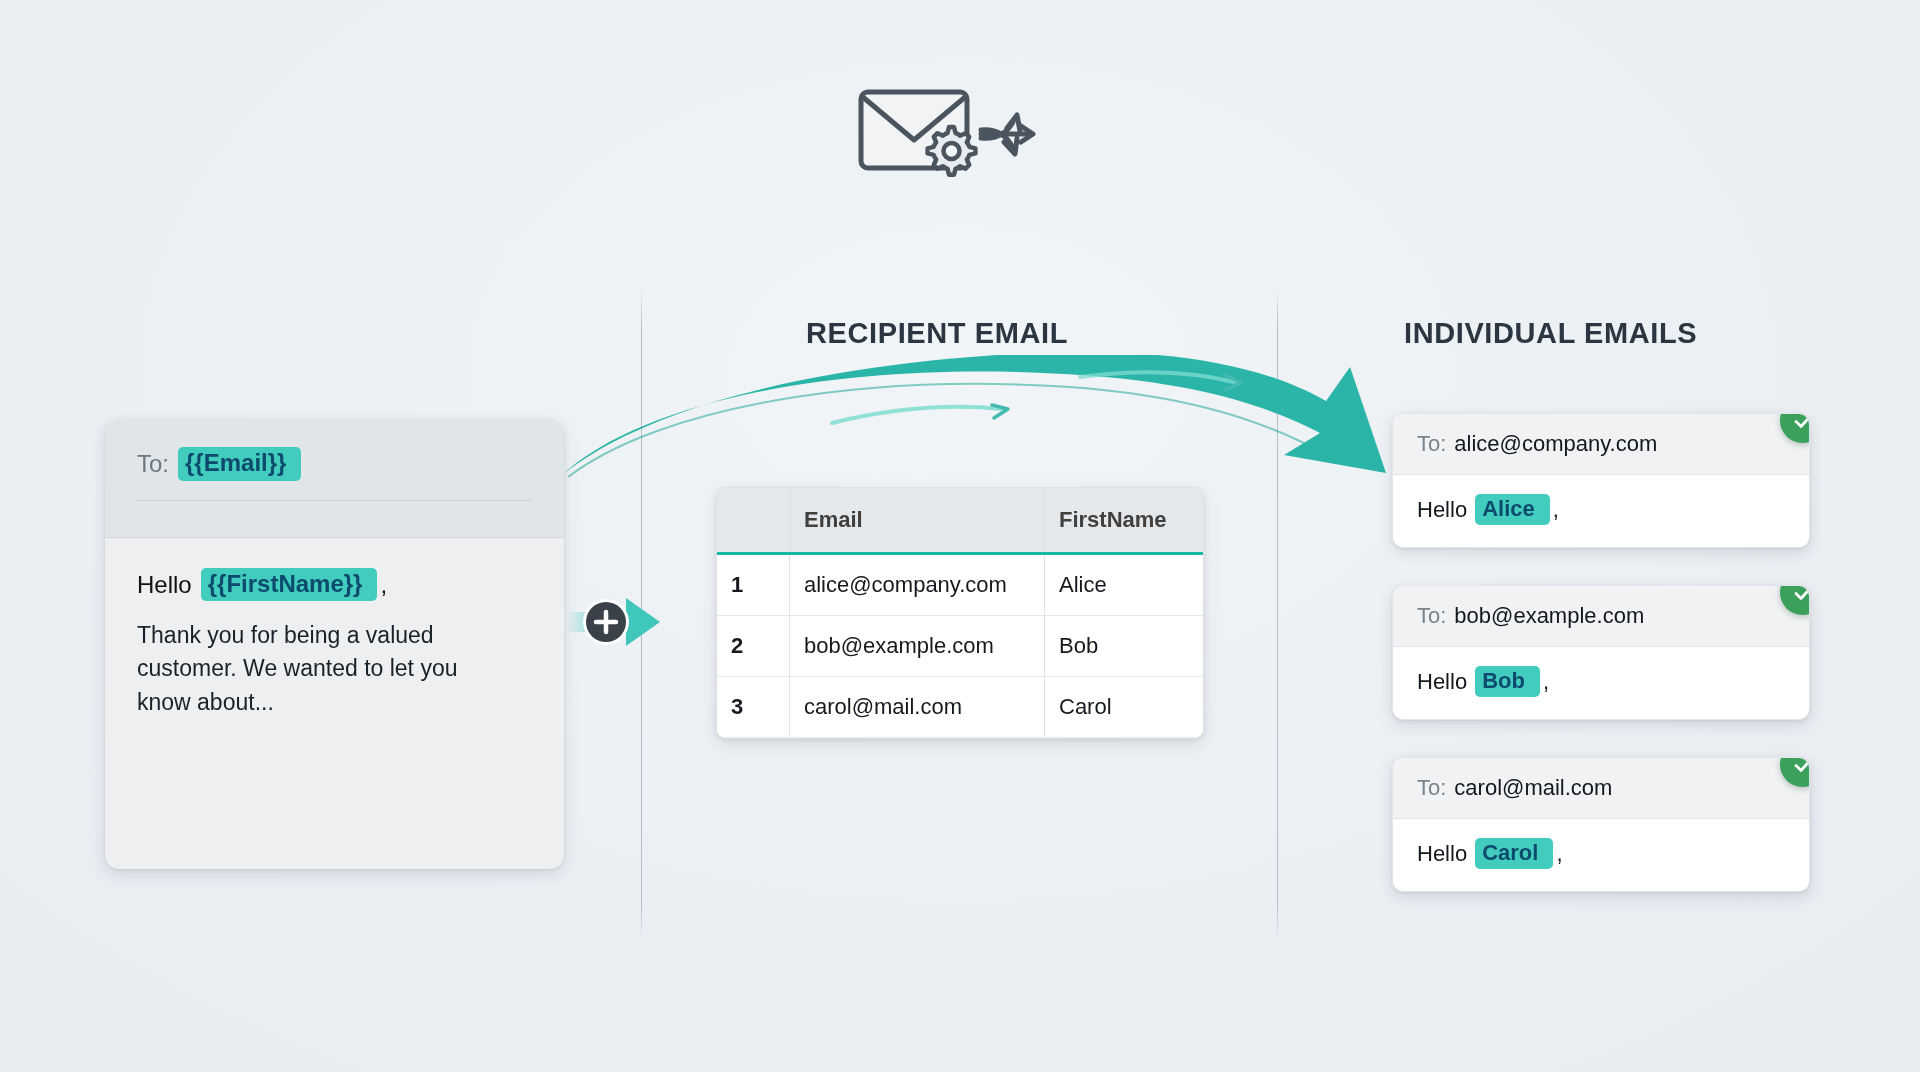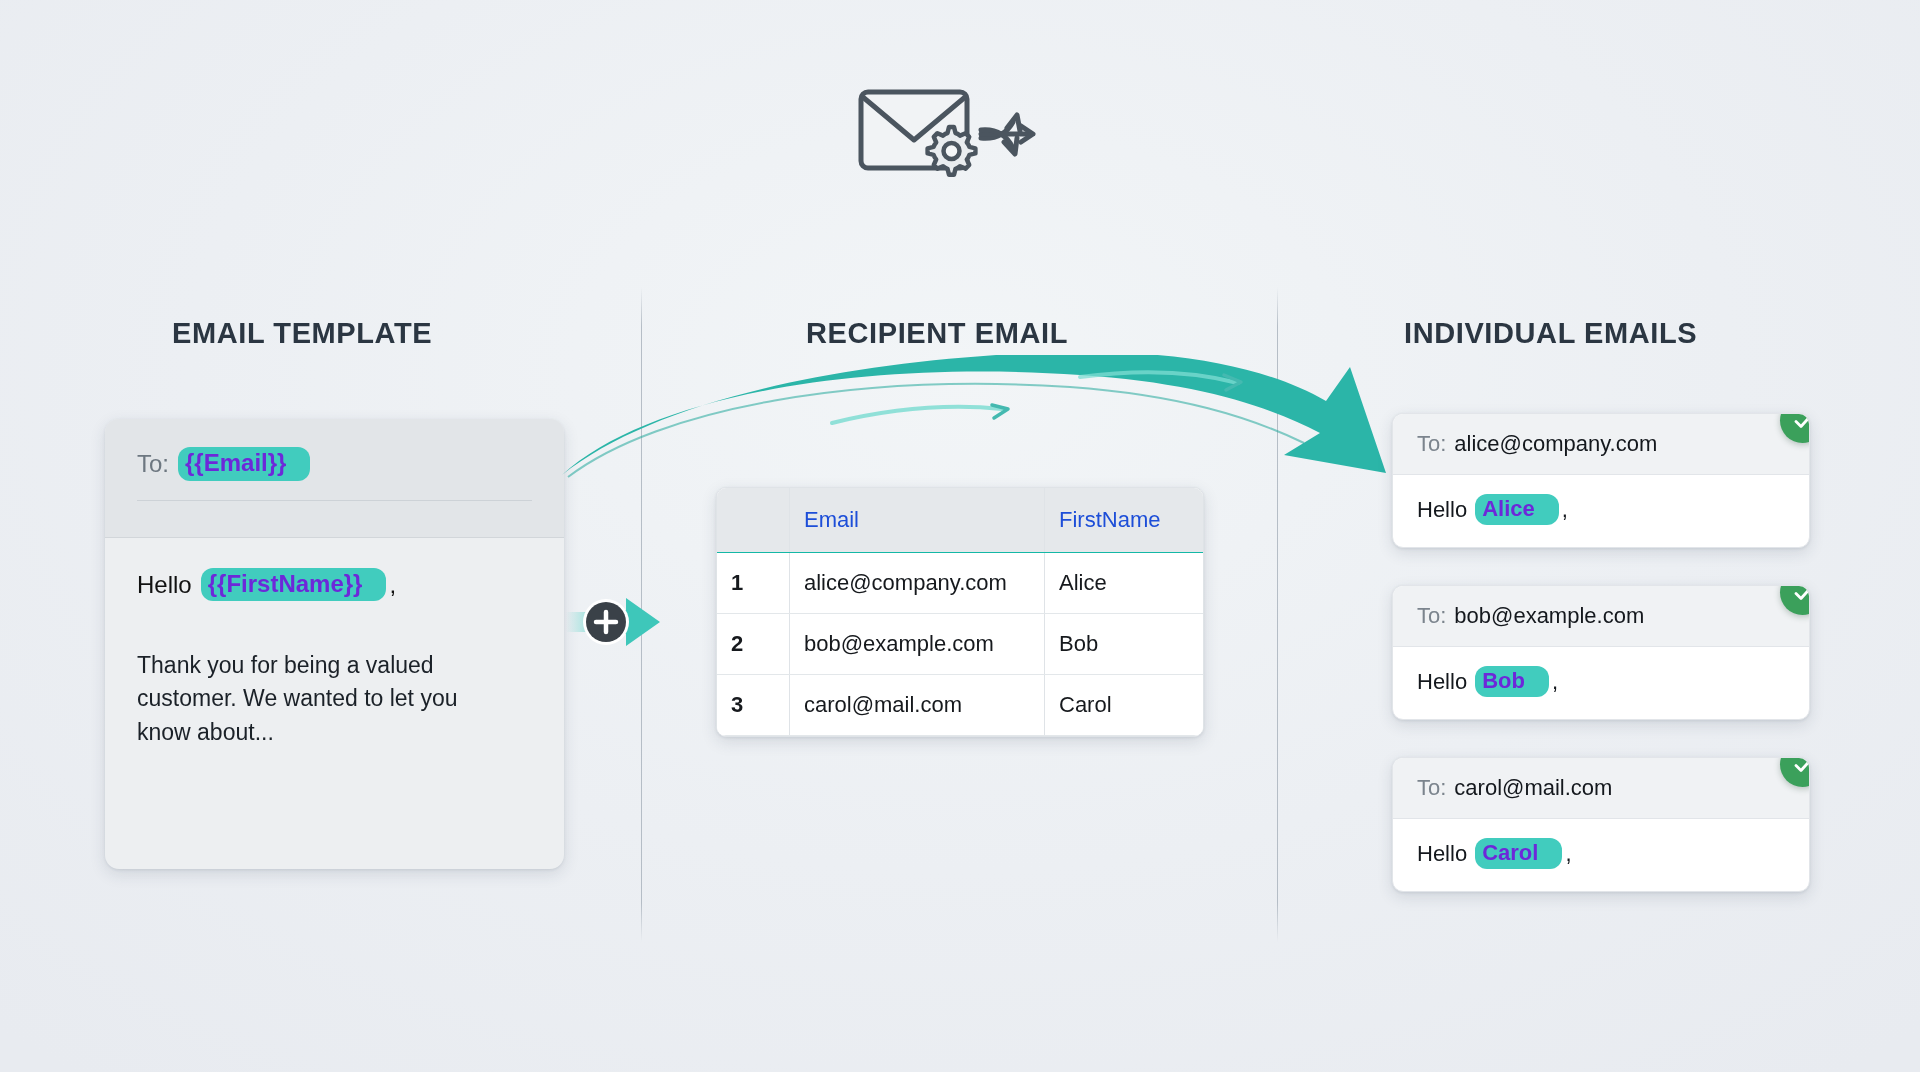--- a/index.html
+++ b/index.html
@@ -53,28 +53,28 @@
     background:#e2e5e8;
     padding:28px 32px 10px 32px;
     border-bottom:1px solid #d2d6da;
     height:119px;box-sizing:border-box;
   }
   .tpl-row{font-size:24px;color:#111;line-height:1.2;display:flex;align-items:center;}
   .tpl-label{color:#6d7780;margin-right:9px;}
   .tpl-sep{height:1px;background:#cdd2d7;margin:19px 0 14px 0;}
   .tpl-body{padding:30px 32px;}
   .tpl-greet{font-size:24px;color:#111;display:flex;align-items:center;}
-  .tpl-para{font-size:23px;color:#1b2128;line-height:1.45;margin-top:48px;max-width:330px;}
+  .tpl-para{font-size:23px;color:#1b2128;line-height:1.45;margin-top:18px;max-width:330px;}
 
   .token{
     background:#41ccbe;
-    color:#6d28d9;
+    color:#0c4a6e;
     font-weight:bold;
-    border-radius:12px;
-    padding:2px 24px 3px 7px;
+    border-radius:5px;
+    padding:2px 15px 3px 7px;
     display:inline-block;
   }
   .comma{margin-left:3px;}
 
   
   #merge-connector{position:absolute;left:566px;top:592px;width:108px;height:60px;}
 
   
   #recipient-table{
     position:absolute;left:716px;top:487px;width:488px;
@@ -86,22 +86,22 @@
     box-sizing:border-box;
   }
   #recipient-table table{border-collapse:collapse;width:100%;table-layout:fixed;}
   #recipient-table th,#recipient-table td{
     font-size:22px;
     text-align:left;
     border-right:1px solid #dfe3e7;
     border-bottom:1px solid #e3e7ea;
   }
   #recipient-table th{
-    background:#e5e8eb;color:#1d4ed8;font-weight:normal;
-    padding:19px 14px;border-bottom:1px solid #14b8a6;
+    background:#e5e8eb;color:#404040;font-weight:bold;
+    padding:19px 14px;border-bottom:3px solid #14b8a6;
   }
   #recipient-table td{padding:17px 14px;color:#16191d;background:#fff;}
   .idx-col{width:44px;}
   th.idx-col{background:#dfe2e6;}
   td.idx-col{
     background:#e8ebee;color:#707a84;font-weight:bold;
     text-align:center;padding-left:0;padding-right:0;font-size:21px;
   }
   .name-col{width:130px;border-right:none !important;}
   tr:last-child td{border-bottom:none;}
@@ -148,21 +148,20 @@
       <path d="M166 48 l12 8 l-12 8" stroke="#4b555f" stroke-width="5" fill="none" stroke-linecap="round" stroke-linejoin="round"></path>
       <path d="M126 52 q22 -2 32 18" stroke="#4b555f" stroke-width="5" fill="none" stroke-linecap="round"></path>
       <path d="M149 64 l11 12 l2 -16" stroke="#4b555f" stroke-width="5" fill="none" stroke-linecap="round" stroke-linejoin="round"></path>
       <g transform="translate(78,62)">
         <path d="M16 -13 l5 0 l1.5 6 a12 12 0 0 1 4.5 2.6 l5.6 -2.4 l3.6 3.6 l-2.4 5.6 a12 12 0 0 1 2.6 4.5 l6 1.5 l0 5 l-6 1.5 a12 12 0 0 1 -2.6 4.5 l2.4 5.6 l-3.6 3.6 l-5.6 -2.4 a12 12 0 0 1 -4.5 2.6 l-1.5 6 l-5 0 l-1.5 -6 a12 12 0 0 1 -4.5 -2.6 l-5.6 2.4 l-3.6 -3.6 l2.4 -5.6 a12 12 0 0 1 -2.6 -4.5 l-6 -1.5 l0 -5 l6 -1.5 a12 12 0 0 1 2.6 -4.5 l-2.4 -5.6 l3.6 -3.6 l5.6 2.4 a12 12 0 0 1 4.5 -2.6 z" fill="#e9ecef" stroke="#4b555f" stroke-width="4.5" stroke-linejoin="round"></path>
         <circle cx="18.5" cy="11" r="8" fill="#f4f6f7" stroke="#4b555f" stroke-width="4.5"></circle>
       </g>
     </svg>
   </div>
 
-  <div class="col-title" id="title-template">EMAIL TEMPLATE</div>
   <div class="col-title" id="title-data">RECIPIENT EMAIL</div>
   <div class="col-title" id="title-emails">INDIVIDUAL EMAILS</div>
 
   <div class="divider" id="divider-1"></div>
   <div class="divider" id="divider-2"></div>
 
   <div id="template-card">
     <div class="tpl-head">
       <div class="tpl-row">
         <span class="tpl-label">To:</span>

